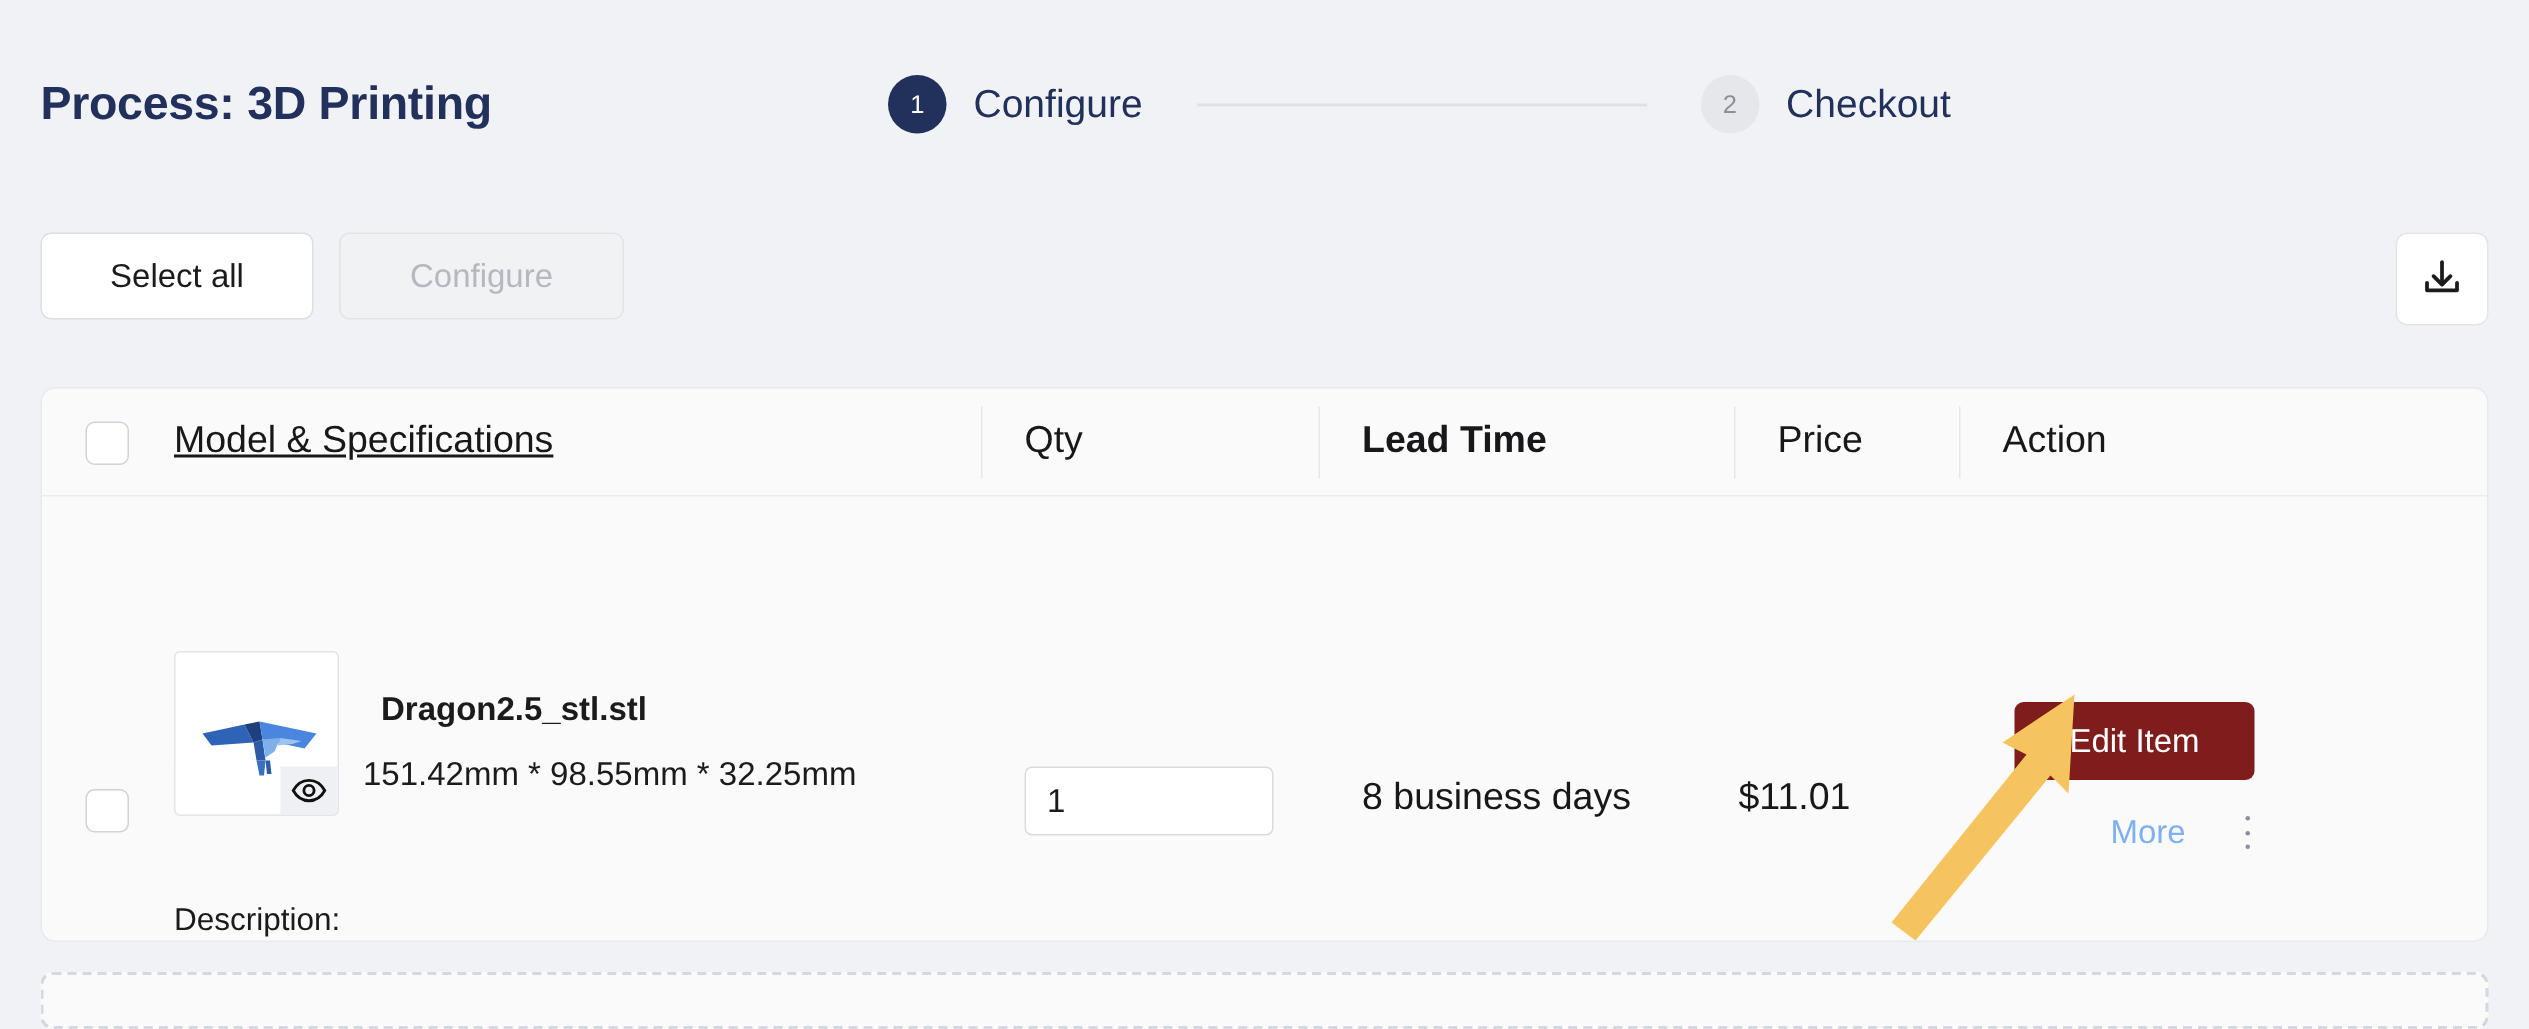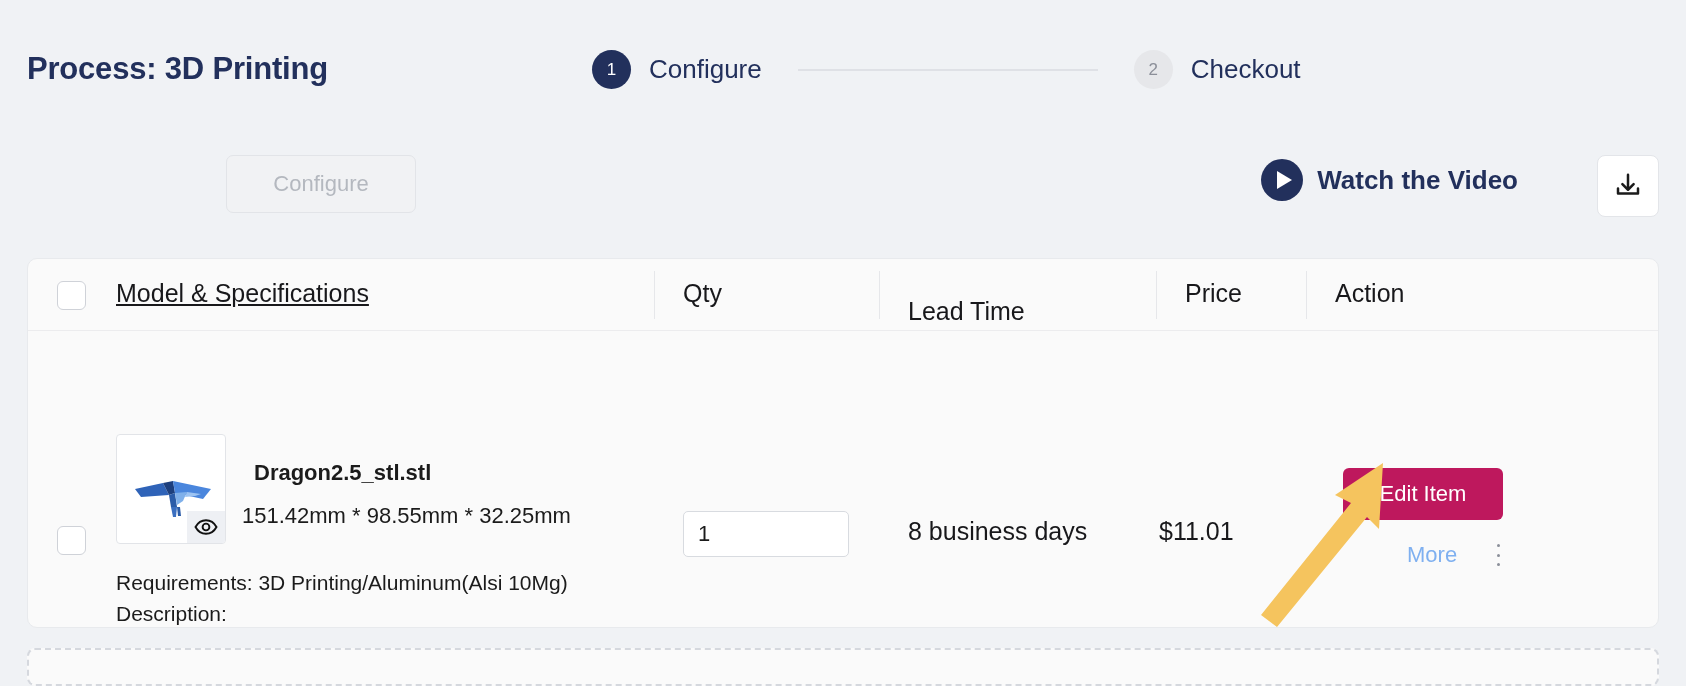--- a/index.html
+++ b/index.html
@@ -139,21 +139,21 @@
     position: absolute; left: 880px; top: 186px;
     font-size: 25px; color: #18181b; white-space: nowrap;
   }
   .price {
     position: absolute; left: 1131px; top: 186px;
     font-size: 25px; color: #18181b; white-space: nowrap;
   }
   .edit-btn {
     position: absolute; left: 1315px; top: 137px;
     width: 160px; height: 52px;
-    background: #be185d; color: #ffffff; border: none; border-radius: 6px;
+    background: #7f1d1d; color: #ffffff; border: none; border-radius: 6px;
     font-size: 22px; font-family: "Liberation Sans", sans-serif;
     display: flex; align-items: center; justify-content: center;
   }
   .more-link {
     position: absolute; left: 1379px; top: 211px;
     font-size: 22px; color: #7fb0f0; white-space: nowrap;
   }
   .kebab {
     position: absolute; left: 1460px; top: 210px;
     width: 20px; height: 28px;
@@ -189,47 +189,42 @@
       </div>
       <div class="step-line"></div>
       <div class="step">
         <div class="step-circle idle">2</div>
         <div class="step-label">Checkout</div>
       </div>
     </div>
   </div>
 
   <div class="toolbar">
+    <div class="btn" id="btn-select-all">Select all</div>
     <div class="btn disabled" id="btn-configure">Configure</div>
 
-    <div class="watch-video">
-      <div class="play-circle">
-        <div class="play-tri"></div>
-      </div>
-      <div class="watch-label">Watch the Video</div>
-    </div>
 
     <div id="btn-download">
       <svg width="30" height="30" viewBox="0 0 24 24" fill="none" stroke="#1b1b1b" stroke-width="2" stroke-linecap="round" stroke-linejoin="round">
         <path d="M12 3v11"></path>
         <path d="M7.5 10.5L12 15l4.5-4.5"></path>
         <path d="M4 14v4h16v-4"></path>
       </svg>
     </div>
   </div>
 
   <div class="card">
 
     <div class="thead">
       <div class="cb" style="left:29px; top:22px;"></div>
       <div class="th" style="left:88px;  top:20px;text-decoration:underline;">Model &amp; Specifications</div>
       <div class="vdiv" style="left:626px;"></div>
       <div class="th" style="left:655px; top:20px;">Qty</div>
       <div class="vdiv" style="left:851px;"></div>
-      <div class="th" style="left:880px; top:38px;">Lead Time</div>
+      <div class="th" style="left:880px; top:20px;font-weight:bold;">Lead Time</div>
       <div class="vdiv" style="left:1128px;"></div>
       <div class="th" style="left:1157px;top:20px;">Price</div>
       <div class="vdiv" style="left:1278px;"></div>
       <div class="th" style="left:1307px;top:20px;">Action</div>
     </div>
 
     <div class="trow">
       <div class="cb" style="left:29px; top:195px;"></div>
 
       <div class="thumb">
@@ -246,21 +241,20 @@
         <div class="eye-badge">
           <svg width="24" height="18" viewBox="0 0 24 18" fill="none" stroke="#111111" stroke-width="1.9">
             <path d="M1.5 9C4 4.4 7.9 2.2 12 2.2S20 4.4 22.5 9C20 13.6 16.1 15.8 12 15.8S4 13.6 1.5 9z"></path>
             <circle cx="12" cy="9" r="3.4"></circle>
           </svg>
         </div>
       </div>
 
       <div class="file-name">Dragon2.5_stl.stl</div>
       <div class="file-dims">151.42mm * 98.55mm * 32.25mm</div>
-      <div class="req-line">Requirements: 3D Printing/Aluminum(Alsi 10Mg)</div>
       <div class="desc-line">Description:</div>
 
       <input class="qty-input" value="1" style="">
 
       <div class="lead-time">8 business days</div>
       <div class="price">$11.01</div>
 
       <button class="edit-btn">Edit Item</button>
       <div class="more-link">More</div>
       <div class="kebab">

